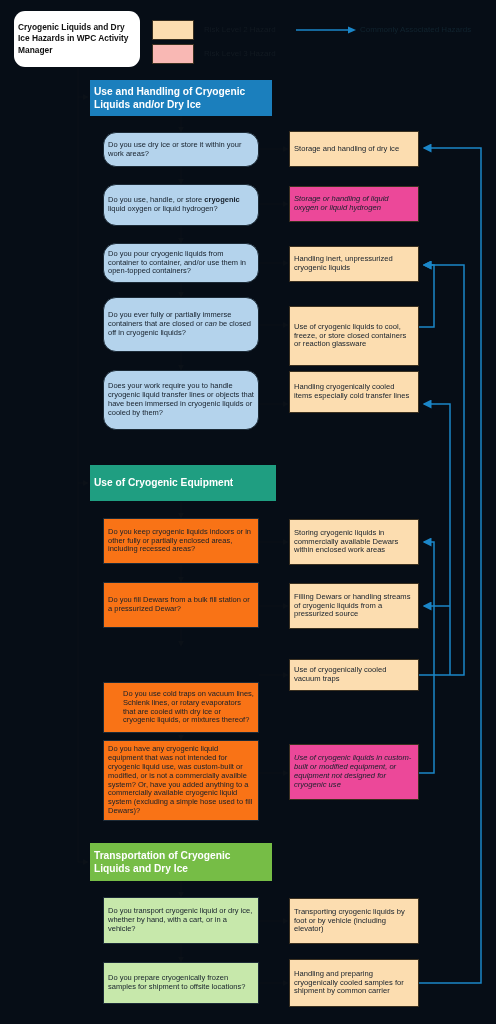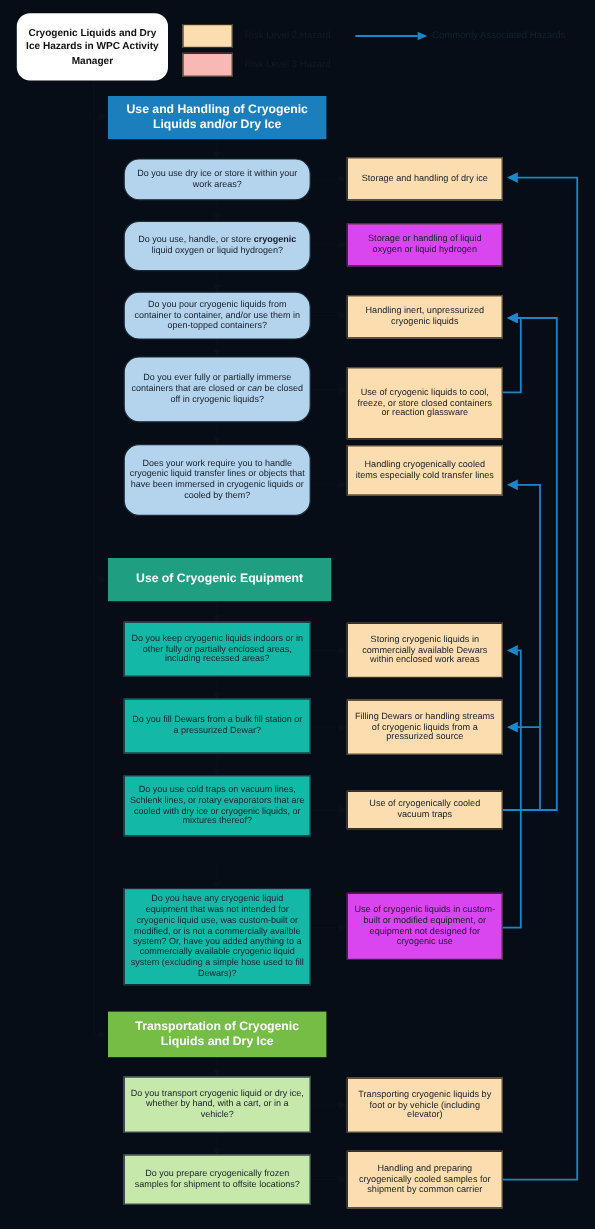--- a/index.html
+++ b/index.html
@@ -20,21 +20,21 @@
     position: absolute;
     left: 0; top: 0;
     width: 496px; height: 1024px;
     pointer-events: none;
   }
   .node {
     position: absolute;
     display: flex;
     align-items: center;
     justify-content: center;
-    text-align: center;
+    text-align: left;
     line-height: 1.18;
     color: #16202b;
   }
   .node .txt { display: block; padding: 0 4px; width: 100%; }
 
   
   .title-pill {
     background: #ffffff;
     border-radius: 11px;
     font-size: 8.4px;
@@ -53,30 +53,30 @@
   .sec-blue  { background: #1b7fbd; }
   .sec-teal  { background: #1f9e81; }
   .sec-green { background: #76bd46; }
 
   
   .q {
     font-size: 7.5px;
     border: 1px solid #1c2a36;
   }
   .q-blue  { background: #b4d3ec; border-radius: 13px; }
-  .q-mint  { background: #14b8a6; }
+  .q-mint  { background: #f97316; }
   .q-green { background: #c7e8ab; }
 
   
   .h {
     font-size: 7.6px;
     border: 1px solid #3a3020;
   }
   .h-l2 { background: #fcddb0; }
-  .h-l3 { background: #d946ef; }
+  .h-l3 { background: #ec4899; font-style: italic; }
 
   
   .legend-swatch { position: absolute; border: 1px solid #3a3020; }
   .legend-label {
     position: absolute;
     font-size: 8px;
     color: #121a22;
     white-space: nowrap;
     line-height: 1;
   }
@@ -212,21 +212,21 @@
   <div class="node sec-head sec-teal" style="left:90px; top:465px; width:186px; height:36px;">
     <span class="txt">Use of Cryogenic Equipment</span>
   </div>
 
   <div class="node q q-mint" style="left:103px; top:518px; width:156px; height:46px;">
     <span class="txt">Do you keep cryogenic liquids indoors or in other fully or partially enclosed areas, including recessed areas?</span>
   </div>
   <div class="node q q-mint" style="left:103px; top:582px; width:156px; height:46px;">
     <span class="txt">Do you fill Dewars from a bulk fill station or a pressurized Dewar?</span>
   </div>
-  <div class="node q q-mint" style="left:103px; top:646px; width:156px; height:51px;">
+  <div class="node q q-mint" style="left:103px; top:682px; width:156px; height:51px;padding-left:15px;">
     <span class="txt">Do you use cold traps on vacuum lines, Schlenk lines, or rotary evaporators that are cooled with dry ice or cryogenic liquids, or mixtures thereof?</span>
   </div>
   <div class="node q q-mint" style="left:103px; top:740px; width:156px; height:81px;">
     <span class="txt">Do you have any cryogenic liquid equipment that was not intended for cryogenic liquid use, was custom-built or modified, or is not a commercially availble system? Or, have you added anything to a commercially available cryogenic liquid system (excluding a simple hose used to fill Dewars)?</span>
   </div>
 
   <div class="node h h-l2" style="left:289px; top:519px; width:130px; height:46px;">
     <span class="txt">Storing cryogenic liquids in commercially available Dewars within enclosed work areas</span>
   </div>
   <div class="node h h-l2" style="left:289px; top:583px; width:130px; height:46px;">

